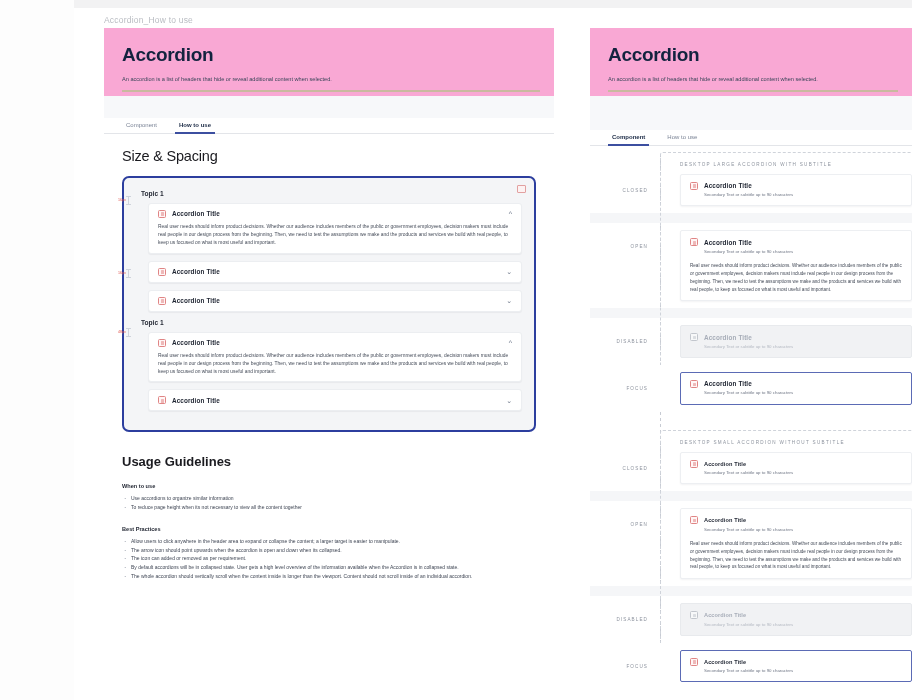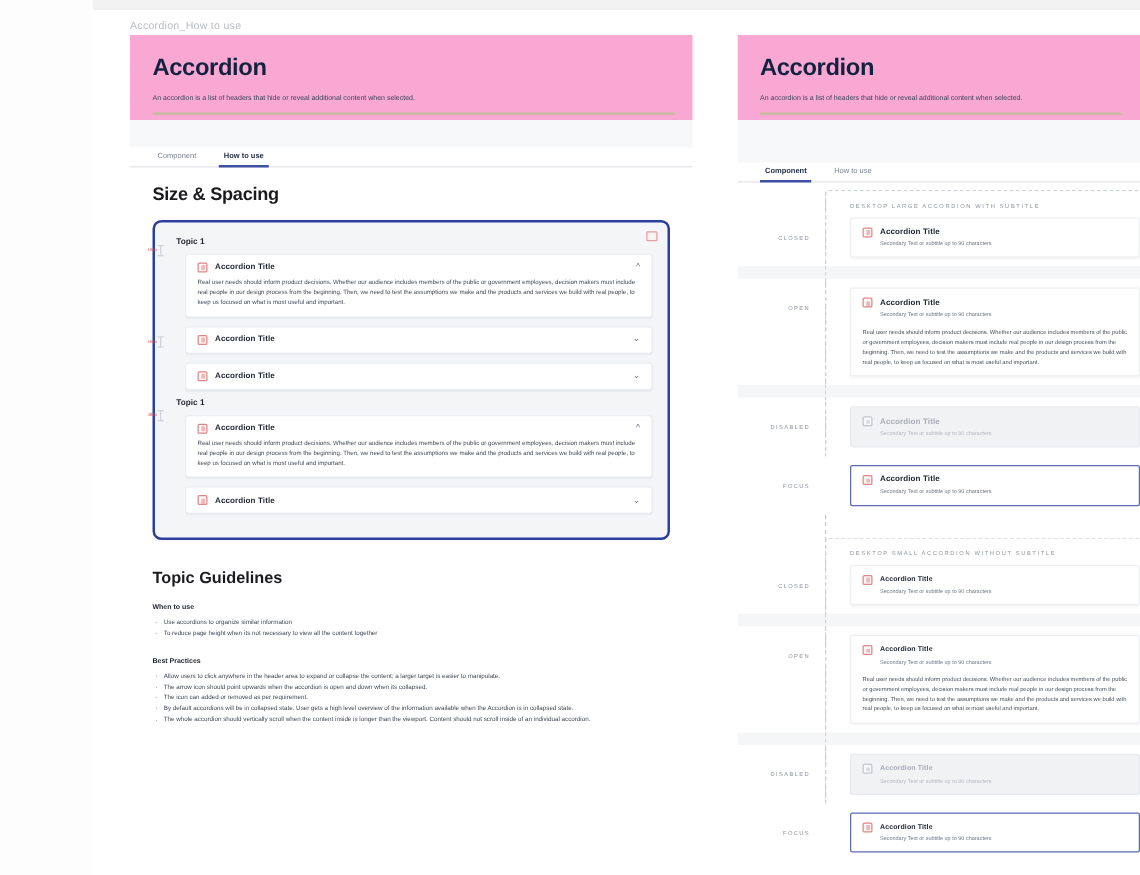--- a/index.html
+++ b/index.html
@@ -35,21 +35,21 @@
   
   .tabs { display:flex; gap:14px; padding:0 18px; border-bottom:1px solid #e3e5e9; }
   .tab { font-size:6px; color:#7b8496; padding:4px 4px 5px 4px; position:relative; white-space:nowrap; }
   .tab.active { color:#1b2a45; font-weight:bold; }
   .tab.active::after {
     content:""; position:absolute; left:0; right:0; bottom:-1px; height:2px; background:#3c4fa0;
   }
 
   
   .lc { padding:14px 18px 0 18px; }
-  h2.section { font-size:14.5px; font-weight:bold; color:#1a1a1f; letter-spacing:-.2px; }
+  h2.section { font-size:14.5px; font-weight:normal; color:#1a1a1f; letter-spacing:-.2px; }
 
   
   .spacing-wrap { position:relative; margin-top:12px; }
   .spacing-frame {
     border:2px solid #2c3e9e; border-radius:7px; background:#f4f5f7;
     padding:10px 12px 12px 12px; position:relative;
   }
   .mini-icon {
     position:absolute; right:8px; top:7px; width:9px; height:8px;
     border:1px solid #e2a0a0; border-radius:1px; background:#fdf2f2;
@@ -215,21 +215,21 @@
           <span class="lbl">16px</span>
           <span class="bar"></span>
         </div>
         <div class="tick" style="top:152px;">
           <span class="lbl">48px</span>
           <span class="bar"></span>
         </div>
       </div>
 
       <div class="ug">
-        <h2>Topic Guidelines</h2>
+        <h2>Usage Guidelines</h2>
 
         <h3>When to use</h3>
         <ul>
           <li>Use accordions to organize similar information</li>
           <li>To reduce page height when its not necessary to view all the content together</li>
         </ul>
 
         <h3>Best Practices</h3>
         <ul>
           <li>Allow users to click anywhere in the header area to expand or collapse the content; a larger target is easier to manipulate.</li>

